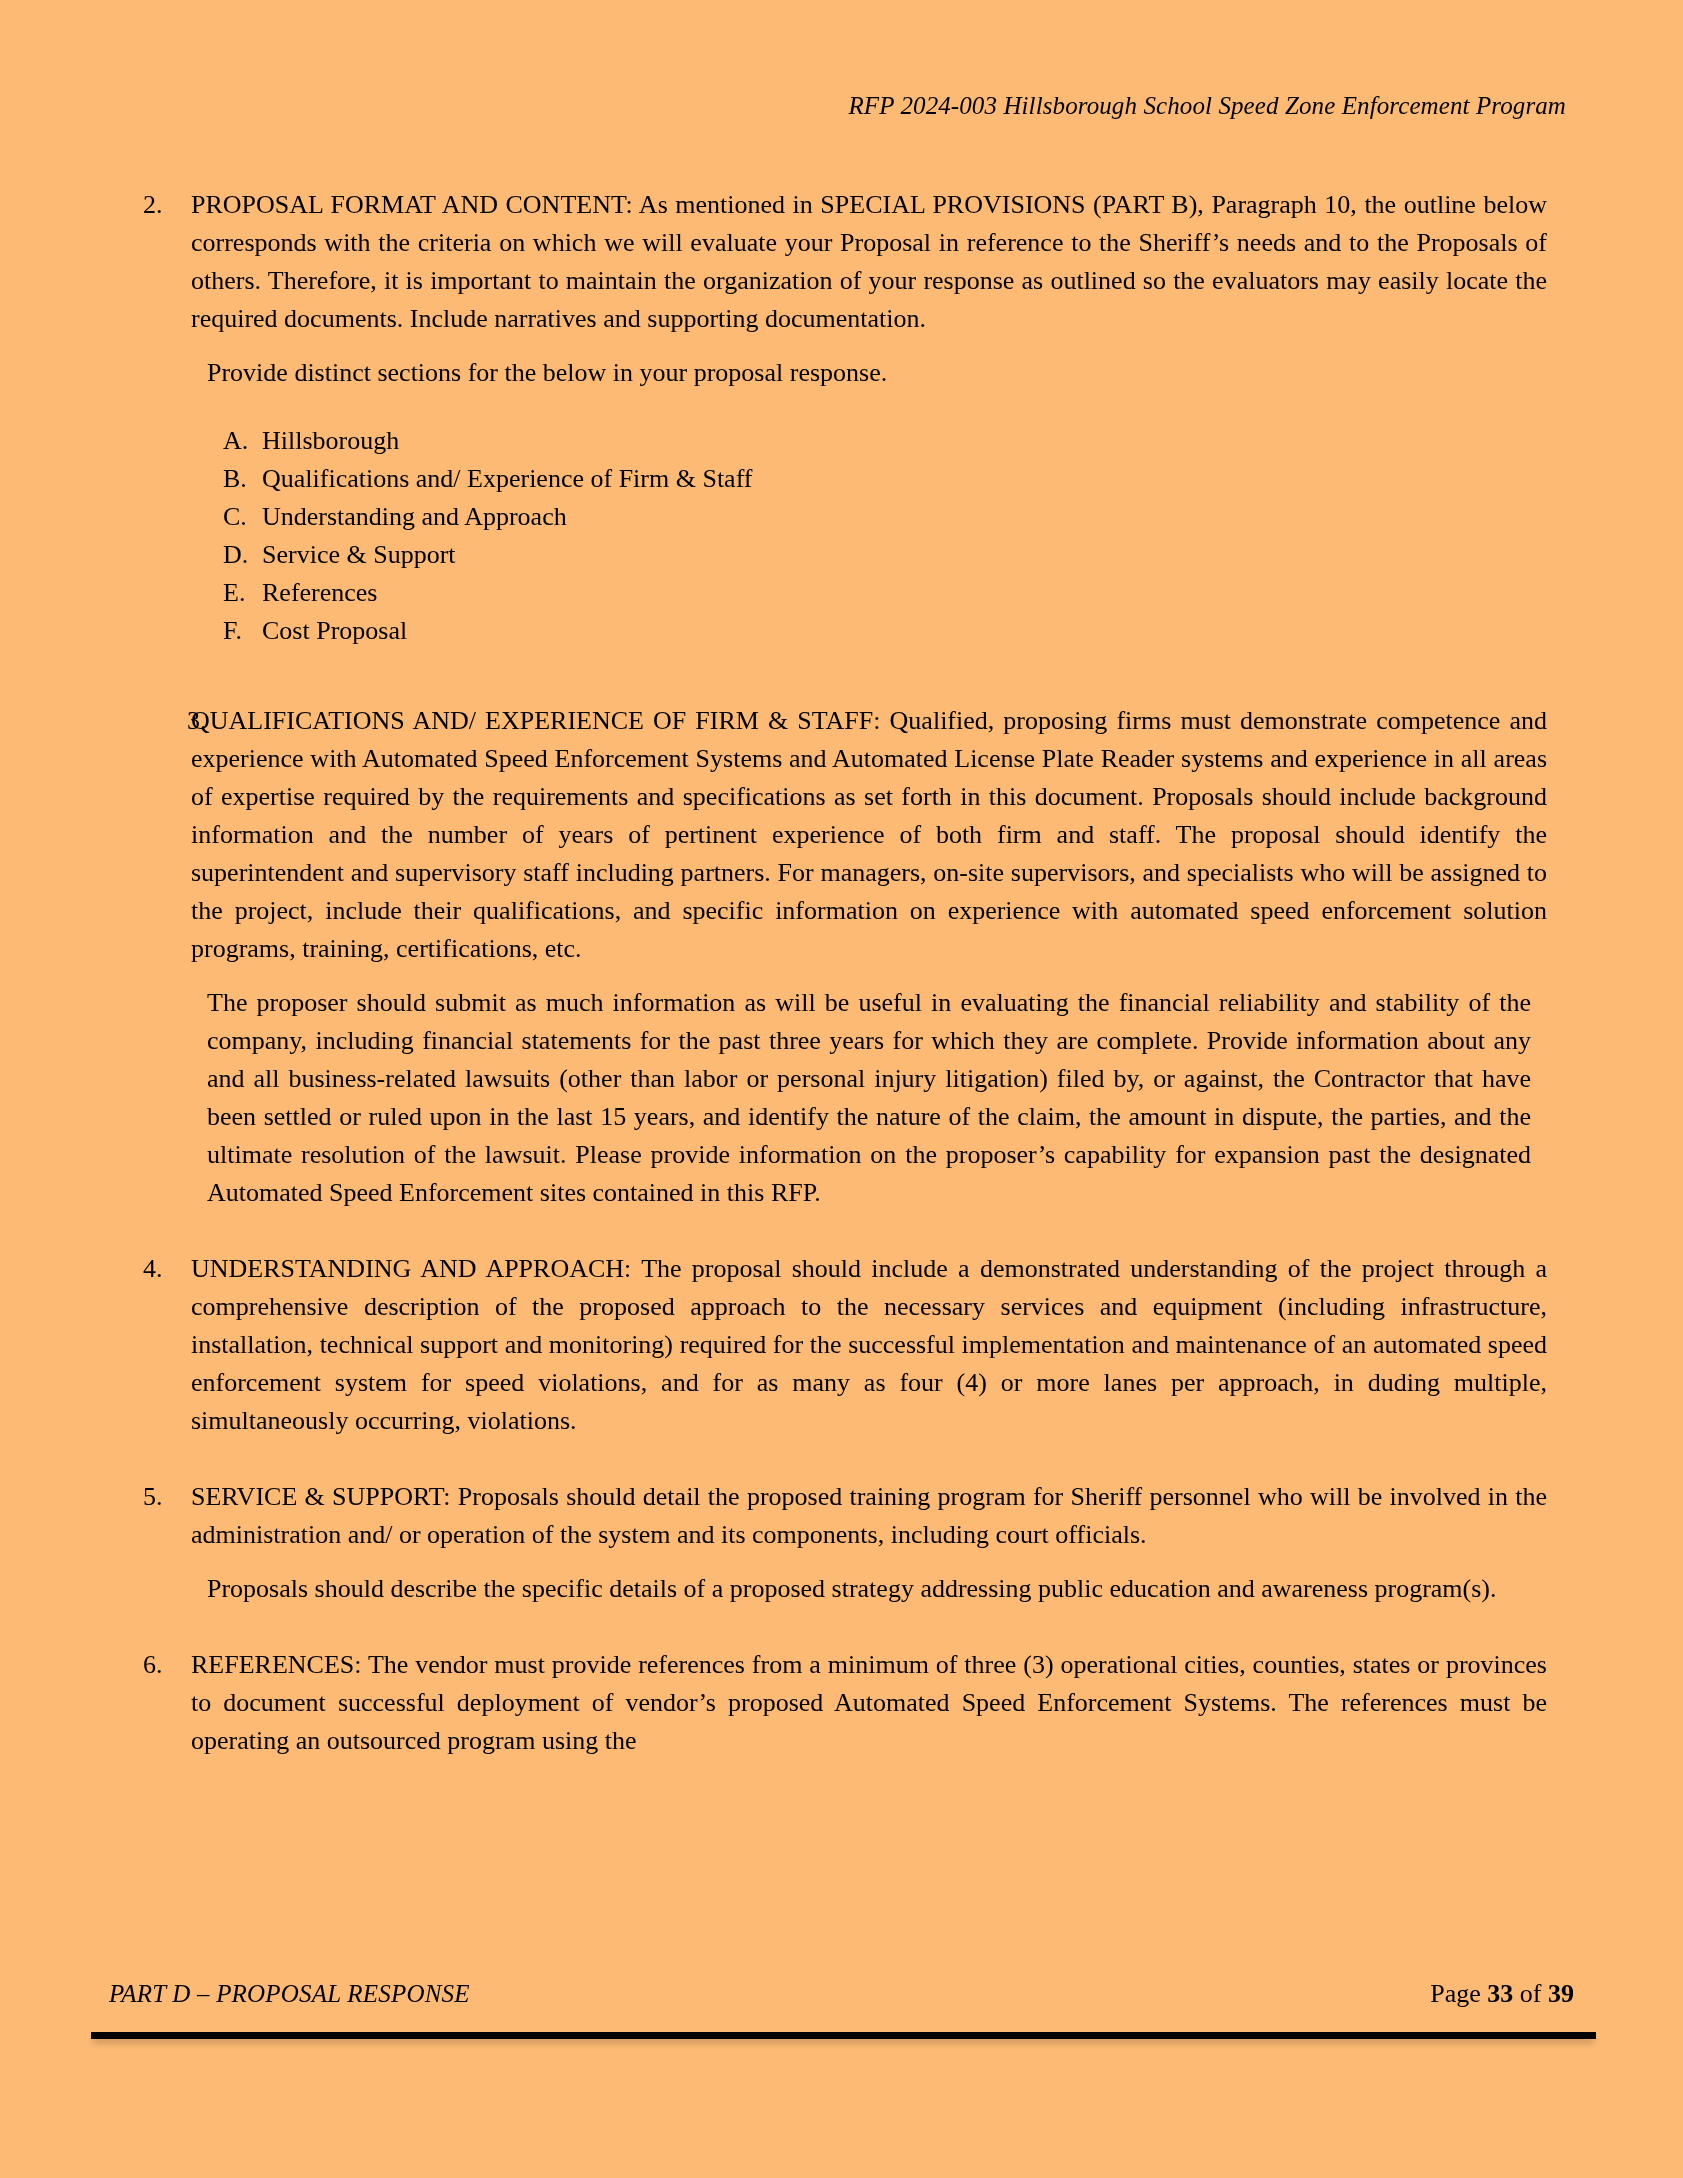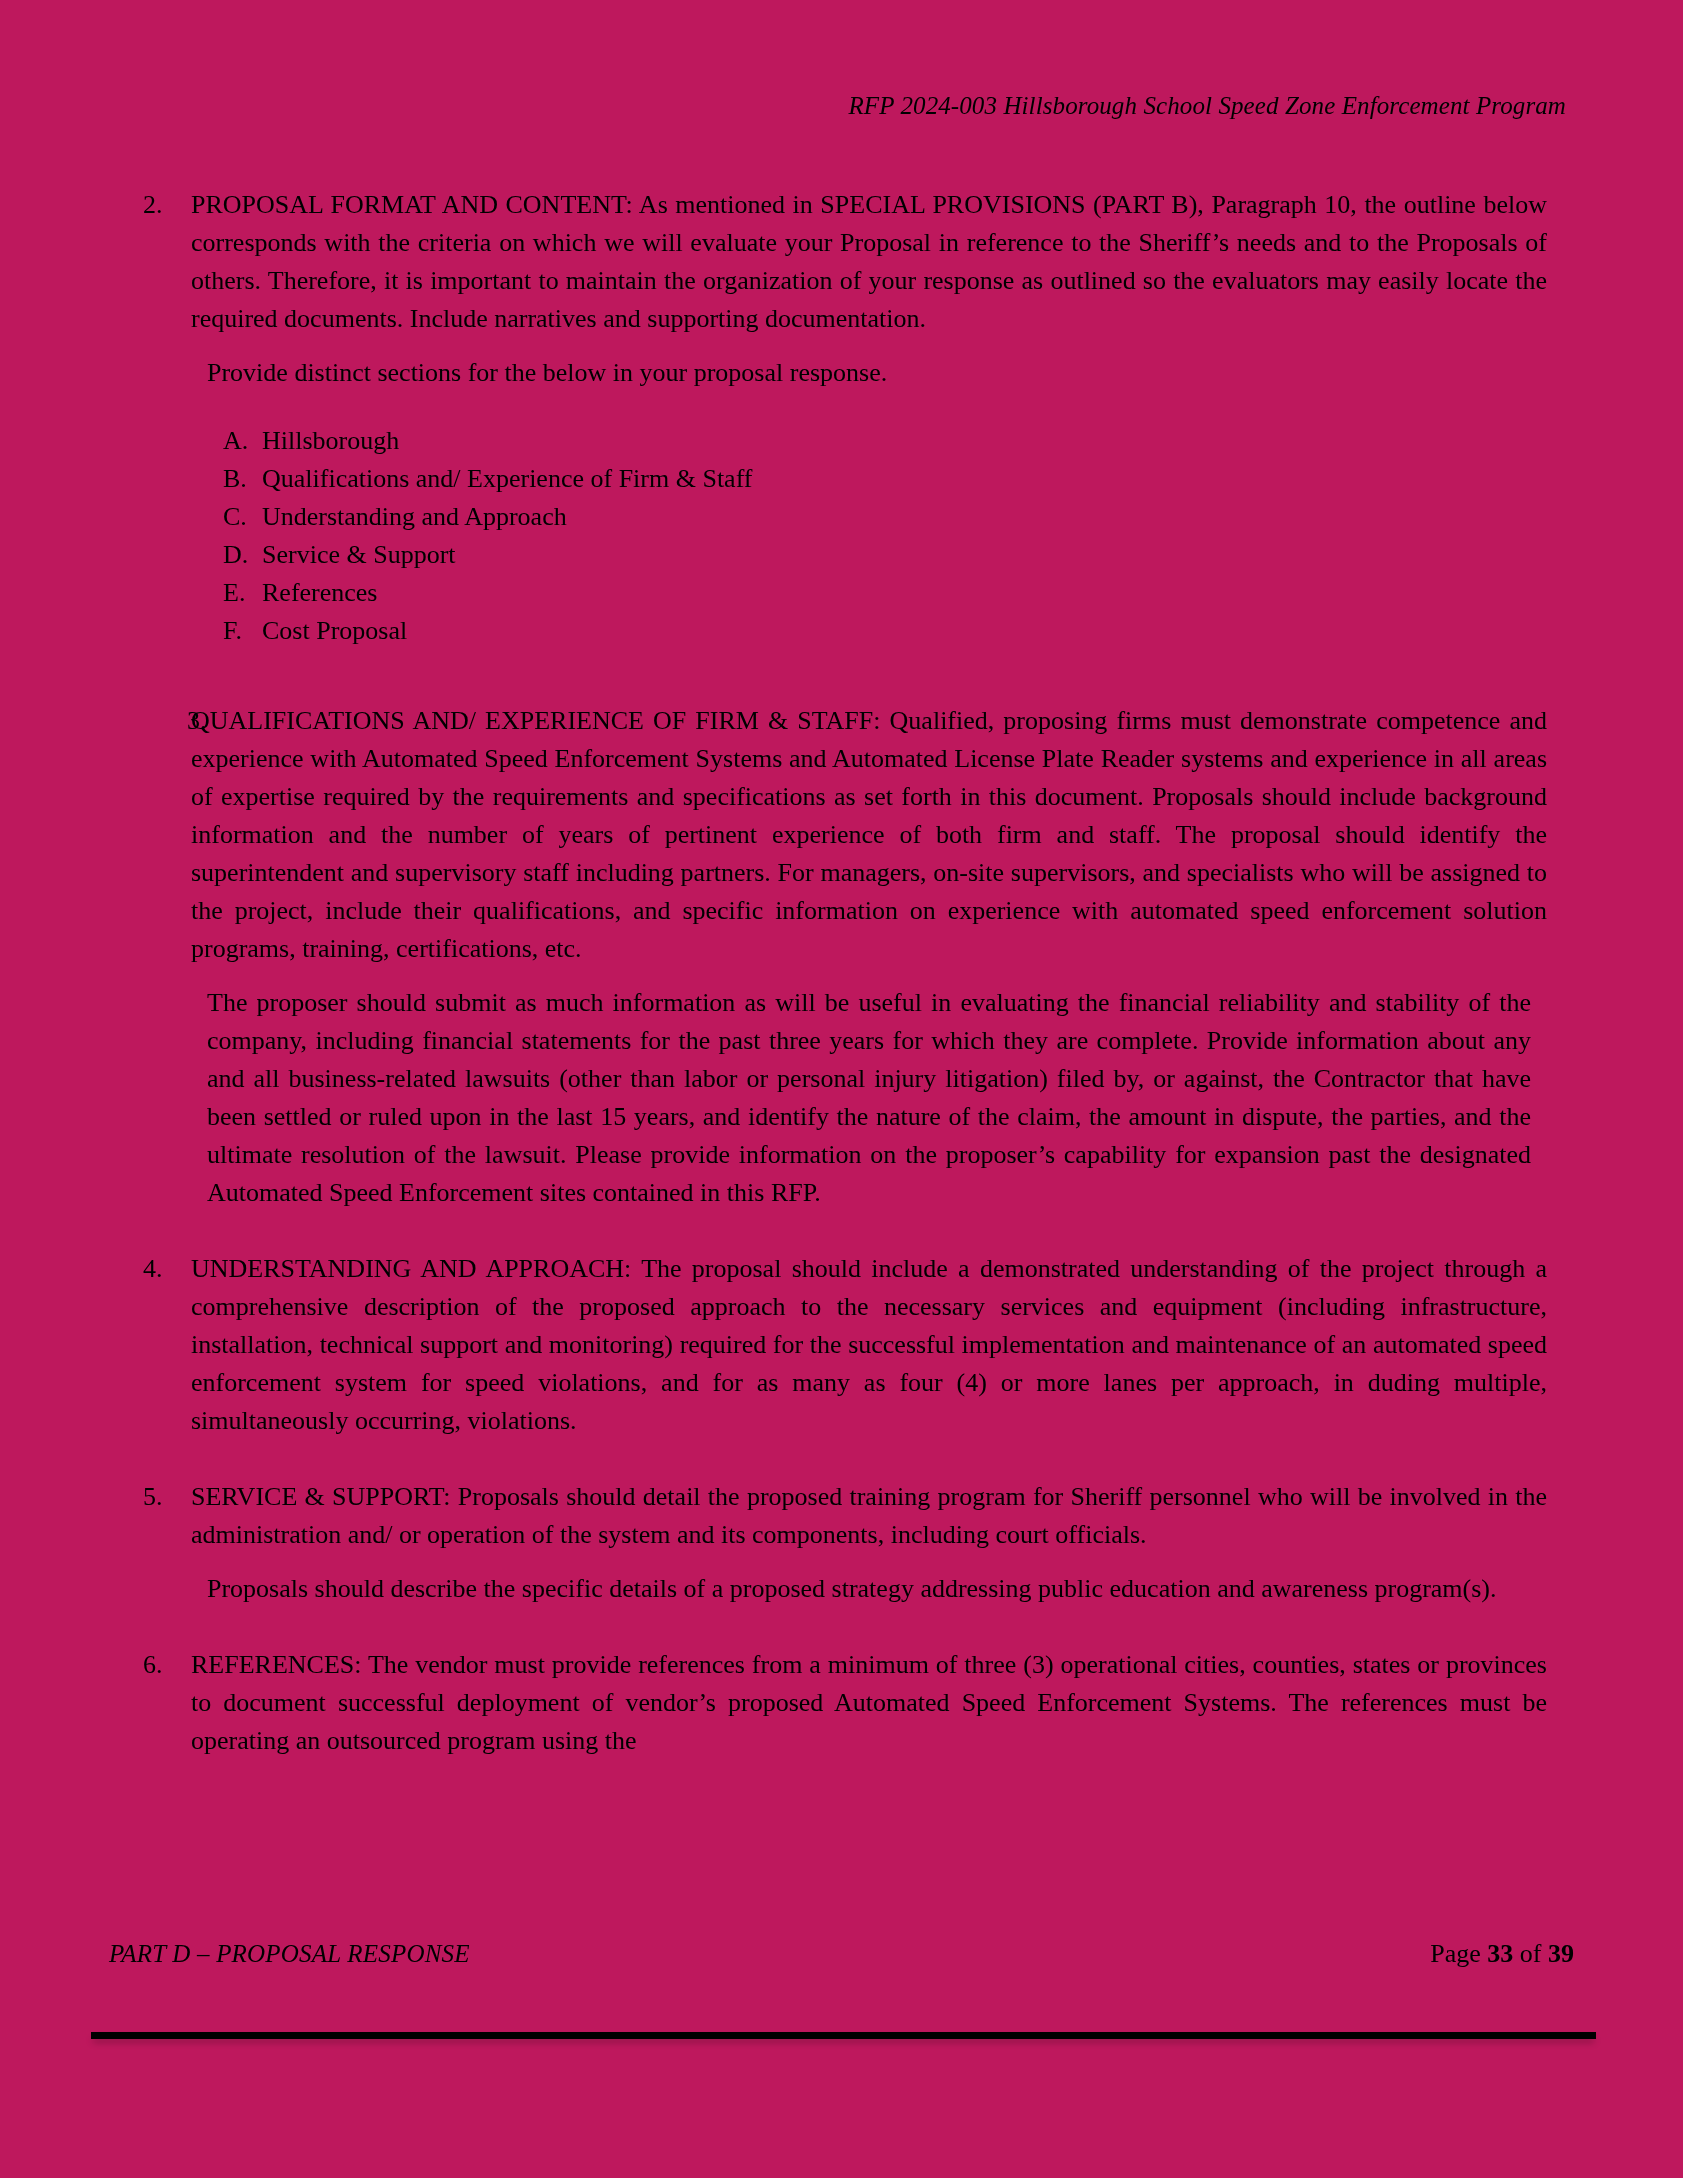--- a/index.html
+++ b/index.html
@@ -4,21 +4,21 @@
 <style>
   html, body {
     margin: 0;
     padding: 0;
     background: #ffffff;
   }
   .page {
     position: relative;
     width: 1683px;
     height: 2178px;
-    background: #be185d;
+    background: #fdba74;
     font-family: "Liberation Serif", "DejaVu Serif", serif;
     color: #000000;
     box-sizing: border-box;
     overflow: hidden;
   }
 
   
   .doc-header {
     position: absolute;
     top: 91px;
@@ -110,21 +110,21 @@
     right: 87px;
     top: 2032px;
     height: 7px;
     background: #000000;
     box-shadow: 0 5px 7px -2px rgba(0,0,0,0.40);
   }
   .doc-footer {
     position: absolute;
     left: 109px;
     right: 109px;
-    top: 1939px;
+    top: 1979px;
     display: flex;
     justify-content: space-between;
     align-items: baseline;
     font-size: 25px;
   }
   .footer-left {
     font-style: italic;
     letter-spacing: 0.2px;
   }
   .footer-right {

